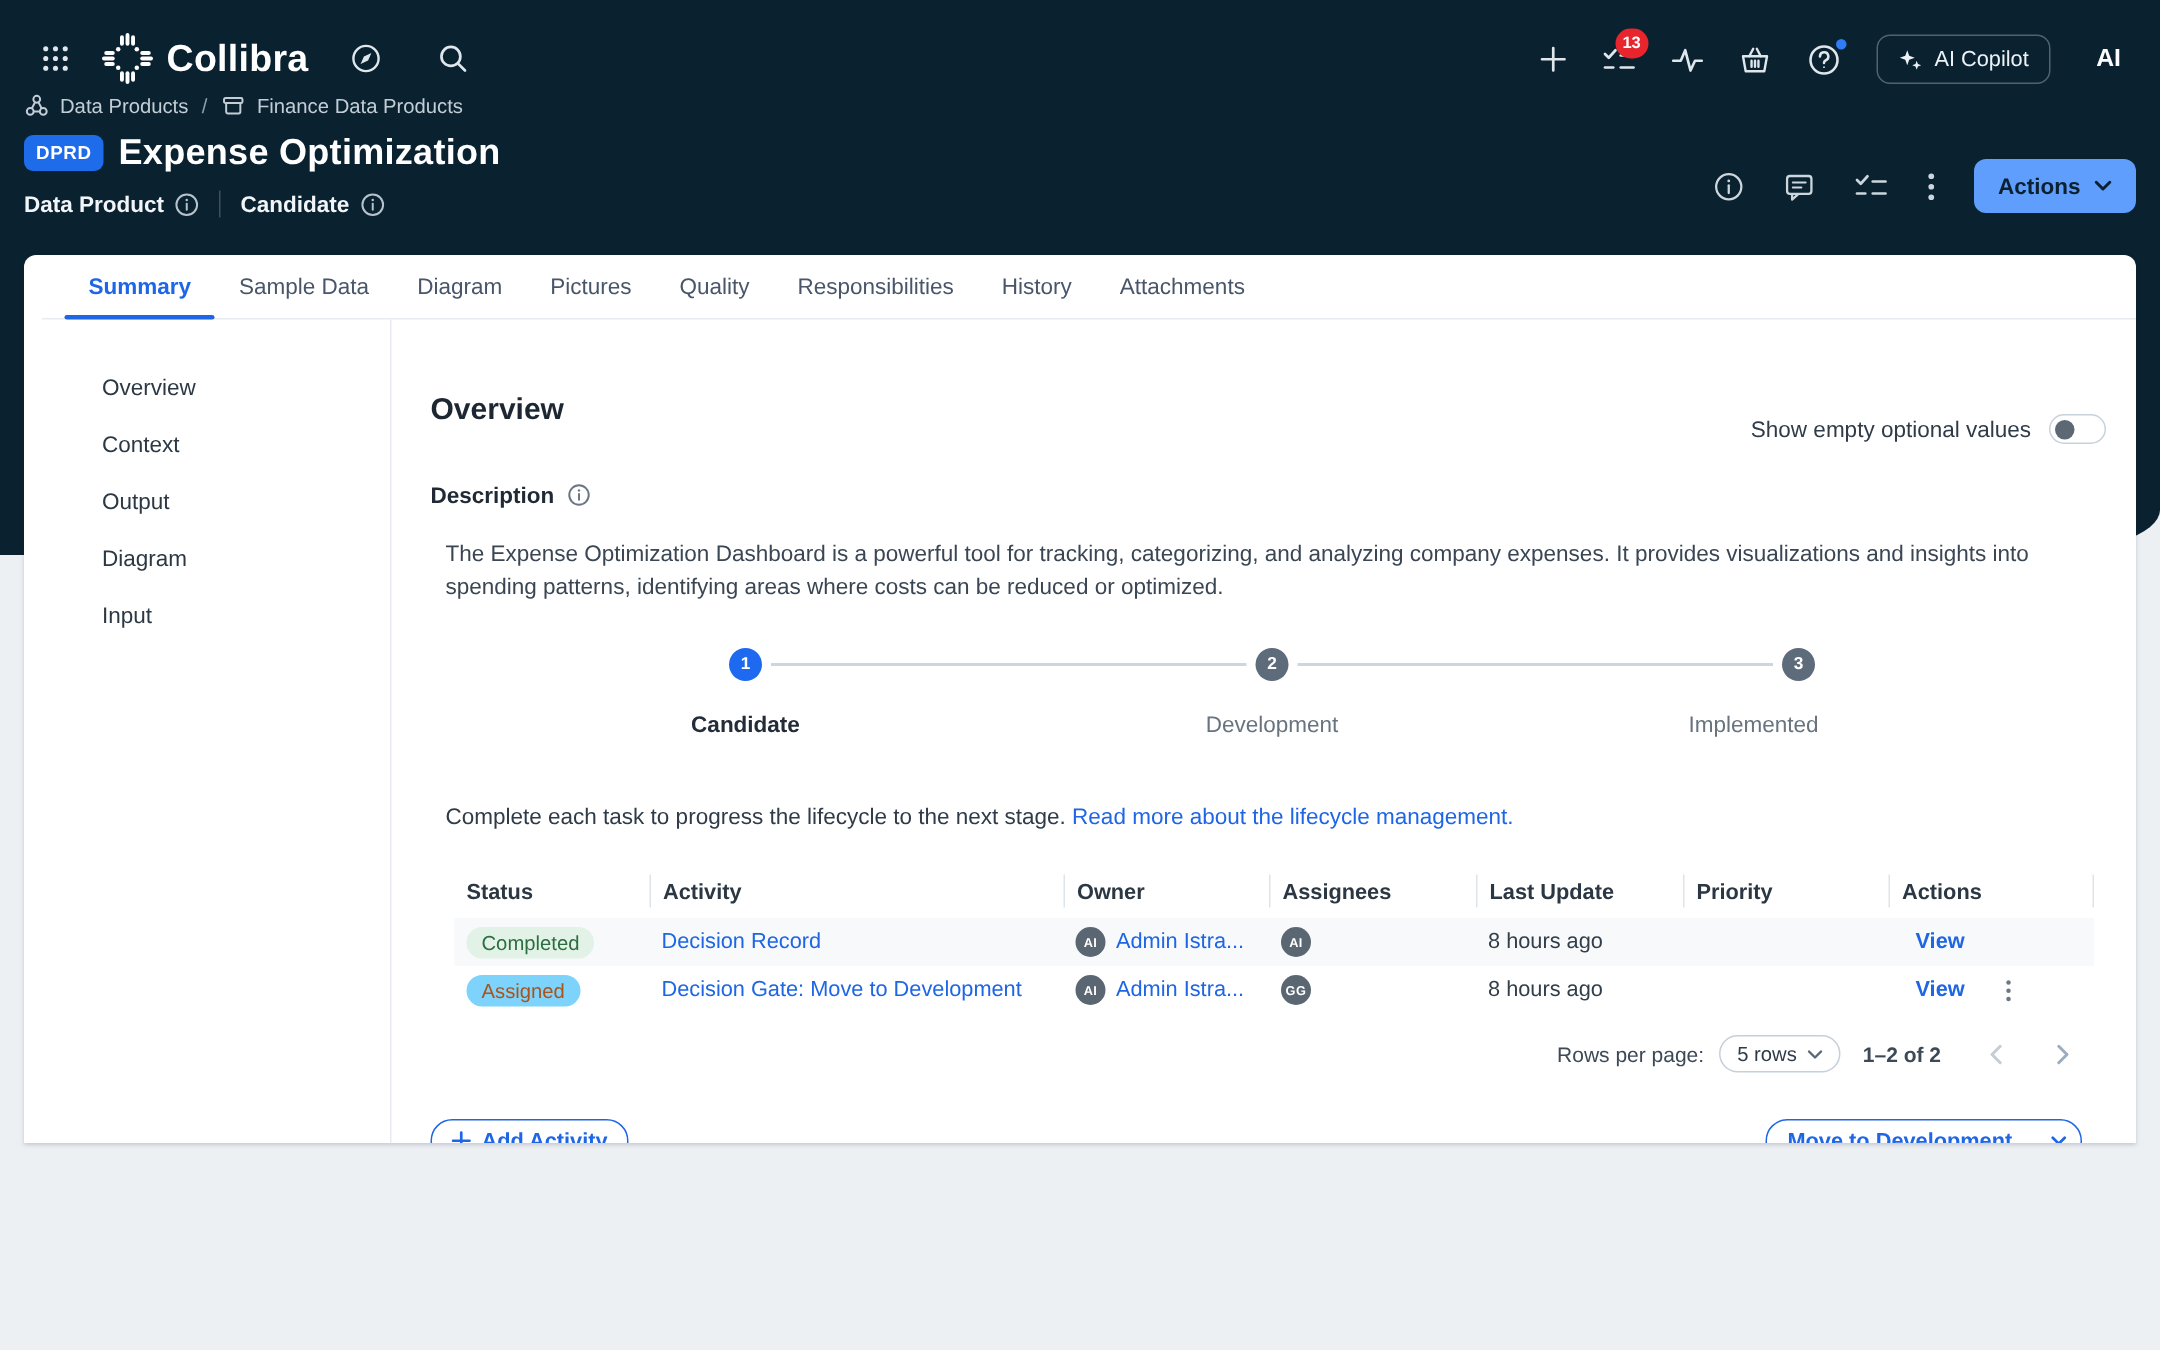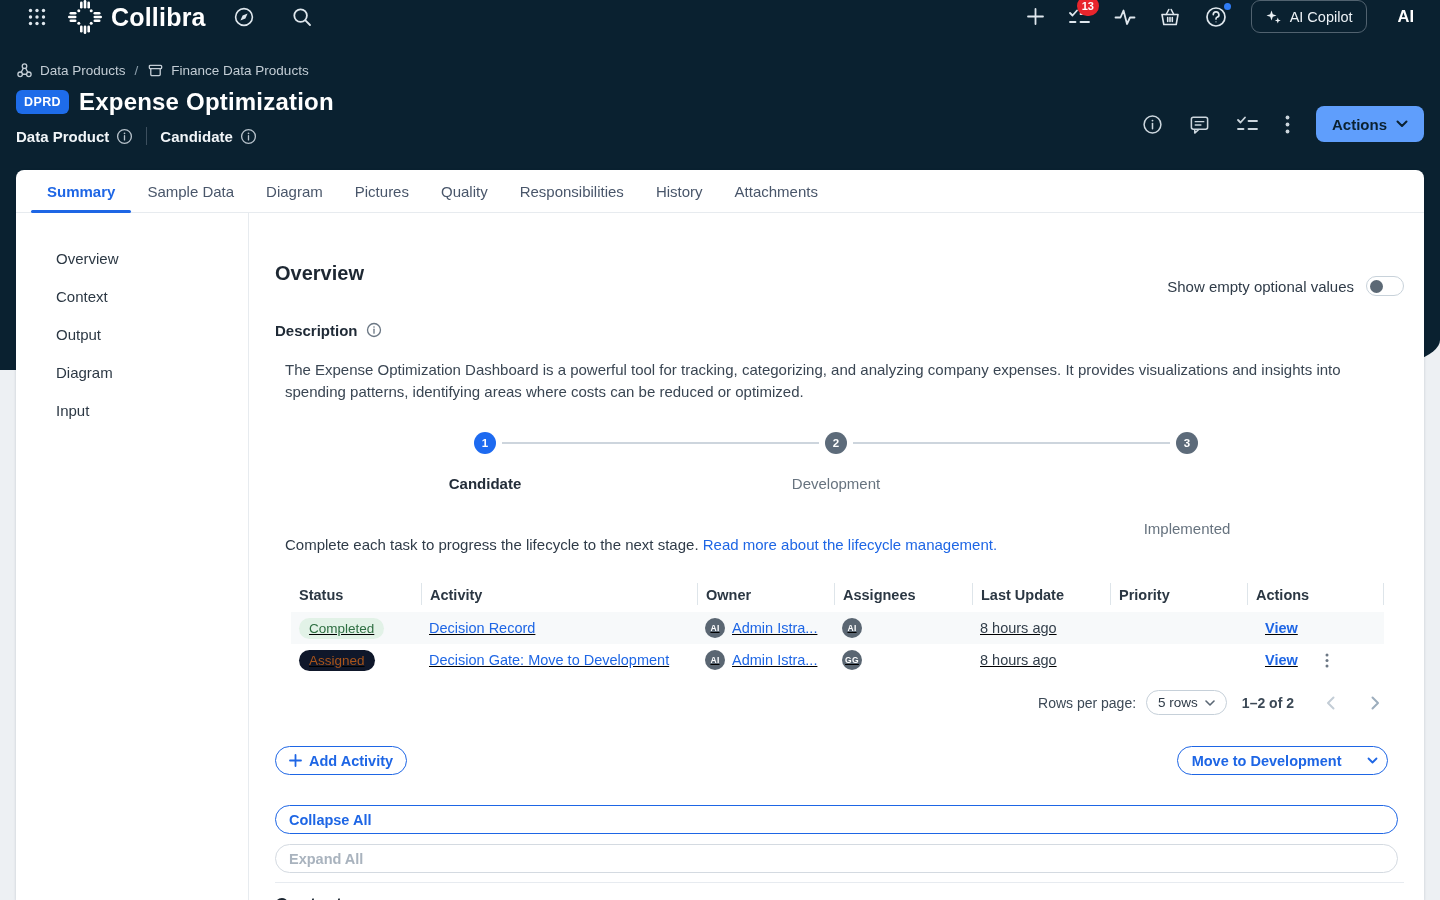--- a/index.html
+++ b/index.html
@@ -10,21 +10,21 @@
     -webkit-font-smoothing:antialiased;
   }
   svg { display:block; }
 
   
   .dark-band { position:absolute; top:0; left:0; width:1440px; height:370px;
     background:#0a2130; border-bottom-right-radius:90px 30px; }
 
   
   .topbar { position:absolute; top:0; left:0; right:0; height:56px;
-    display:flex; align-items:flex-start; padding:0 26px 0 28px; color:#dfe7ed; }
+    display:flex; align-items:flex-end; padding:0 26px 0 28px; color:#dfe7ed; }
   .tb-left { display:flex; align-items:center; }
   .tb-logo { margin-left:22px; }
   .tb-brand { margin-left:9px; font-size:25px; font-weight:700; color:#fff; letter-spacing:.2px; }
   .tb-compass { margin-left:27px; }
   .tb-search { margin-left:37px; }
   .tb-right { margin-left:auto; display:flex; align-items:center; gap:23px; }
   .icon-btn { display:flex; align-items:center; justify-content:center; cursor:pointer; }
   .tasks-wrap, .help-wrap { position:relative; }
   .count-badge { position:absolute; top:-10px; left:9px; min-width:21px; height:20px;
     border-radius:10px; background:#e8252c; color:#fff; font-size:11px; font-weight:700;
@@ -45,22 +45,22 @@
   .page-title { font-size:24px; font-weight:600; color:#fff; letter-spacing:.2px; }
   .meta-row { margin-top:11px; display:flex; align-items:center; gap:13px;
     font-size:15px; font-weight:600; color:#f1f5f8; }
   .meta-item { display:flex; align-items:center; gap:7px; }
   .meta-divider { width:1px; height:18px; background:#3c4f5e; }
   .header-actions { position:absolute; top:44px; right:0; display:flex; align-items:center; gap:26px; color:#ccd6dd; }
   .actions-btn { display:flex; align-items:center; gap:9px; height:36px; padding:0 16px;
     background:#5f9efc; border-radius:8px; color:#0b2130; font-size:15px; font-weight:700; border:none; cursor:pointer; }
 
   
-  .card { position:absolute; top:170px; left:16px; width:1408px; height:730px;
-    background:#fff; border-radius:8px 8px 0 0; overflow:hidden; box-shadow:0 1px 3px rgba(10,30,50,.18); }
+  .card { position:absolute; top:170px; left:16px; width:1408px; height:592px;
+    background:#fff; border-radius:8px 8px 0 0; overflow:hidden; box-shadow:0 1px 3px rgba(10,30,50,.18);padding-left:12px; }
   .tabbar { height:43px; border-bottom:1px solid #e7ebef; display:flex; align-items:stretch; padding:0 15px; }
   .tab { display:flex; align-items:center; padding:0 16px; font-size:15px; color:#49566a; position:relative; cursor:pointer; }
   .tab.active { color:#1e66e5; font-weight:700; }
   .tab.active::after { content:""; position:absolute; left:0; right:0; bottom:-1px; height:3px;
     background:#1e66e5; border-radius:2px; }
   .card-body { display:flex; height:calc(100% - 43px); }
   .subnav { width:233px; border-right:1px solid #e7ebef; padding:38px 0 0 40px; flex:none; }
   .subnav-item { font-size:15px; color:#2c3844; margin-bottom:22px; line-height:16px; cursor:pointer; }
   .main { flex:1; padding:38px 20px 0 26px; min-width:0; }
 
@@ -90,26 +90,26 @@
   .note .link-inline { color:#1e66e5; cursor:pointer; }
 
   
   .acttable { margin:30px 0 0 16px; width:1093px; font-size:14.5px; }
   .tgrid { display:grid; grid-template-columns:130px 276px 137px 138px 138px 137px 137px; }
   .thead { height:29px; }
   .thead > div { padding:1px 8px 0; font-weight:600; color:#2b3743; border-left:1px solid #dee5ea;
     height:22px; display:flex; align-items:center; }
   .thead > div:first-child { border-left:none; }
   .thead > div:last-child { border-right:1px solid #dee5ea; }
-  .trow { height:32px;text-decoration:underline; }
+  .trow { height:32px; }
   .trow > div { padding-left:8px; display:flex; align-items:center; min-width:0; }
   .trow.alt { background:#f7f9fa; }
   .badge { padding:3px 10px; border-radius:12px; font-size:13.5px; }
   .badge.completed { background:#e2f2e7; color:#2d6e41; }
-  .badge.assigned { background:#0f172a; color:#a9541a; }
+  .badge.assigned { background:#7dd3fc; color:#a9541a; }
   .link { color:#1e66e5; cursor:pointer; }
   .cell-activity .link, .owner-name { font-weight:500; white-space:nowrap;text-align:right; }
   .avatar { width:20px; height:20px; border-radius:50%; background:#5a6672; color:#fff;
     font-size:8.5px; font-weight:700; display:flex; align-items:center; justify-content:center;
     letter-spacing:.3px; flex:none; }
   .cell-owner { gap:7px; }
   .cell-update { color:#323e4a; }
   .cell-actions { padding-left:18px !important; gap:27px; }
   .view-link { font-weight:600; }
   .kebab { color:#6b7784; cursor:pointer; display:flex; }
@@ -384,21 +384,21 @@
       <p class="para">The Expense Optimization Dashboard is a powerful tool for tracking, categorizing, and analyzing company expenses. It provides visualizations and insights into spending patterns, identifying areas where costs can be reduced or optimized.</p>
 
       <div class="stepper">
         <span class="step-circle blue" style="left:189px;">1</span>
         <span class="step-line" style="left:217px; width:317px;"></span>
         <span class="step-circle gray" style="left:540px;">2</span>
         <span class="step-line" style="left:568px; width:317px;"></span>
         <span class="step-circle gray" style="left:891px;">3</span>
         <span class="step-label active" style="left:200px;">Candidate</span>
         <span class="step-label" style="left:551px;">Development</span>
-        <span class="step-label" style="left:902px;margin-top:45px;">Implemented</span>
+        <span class="step-label" style="left:872px;">Implemented</span>
       </div>
 
       <div class="note">
         <span>Complete each task to progress the lifecycle to the next stage.</span>
         <span class="link-inline">Read more about the lifecycle management.</span>
       </div>
 
       <div class="acttable">
         <div class="tgrid thead">
           <div>Status</div>

